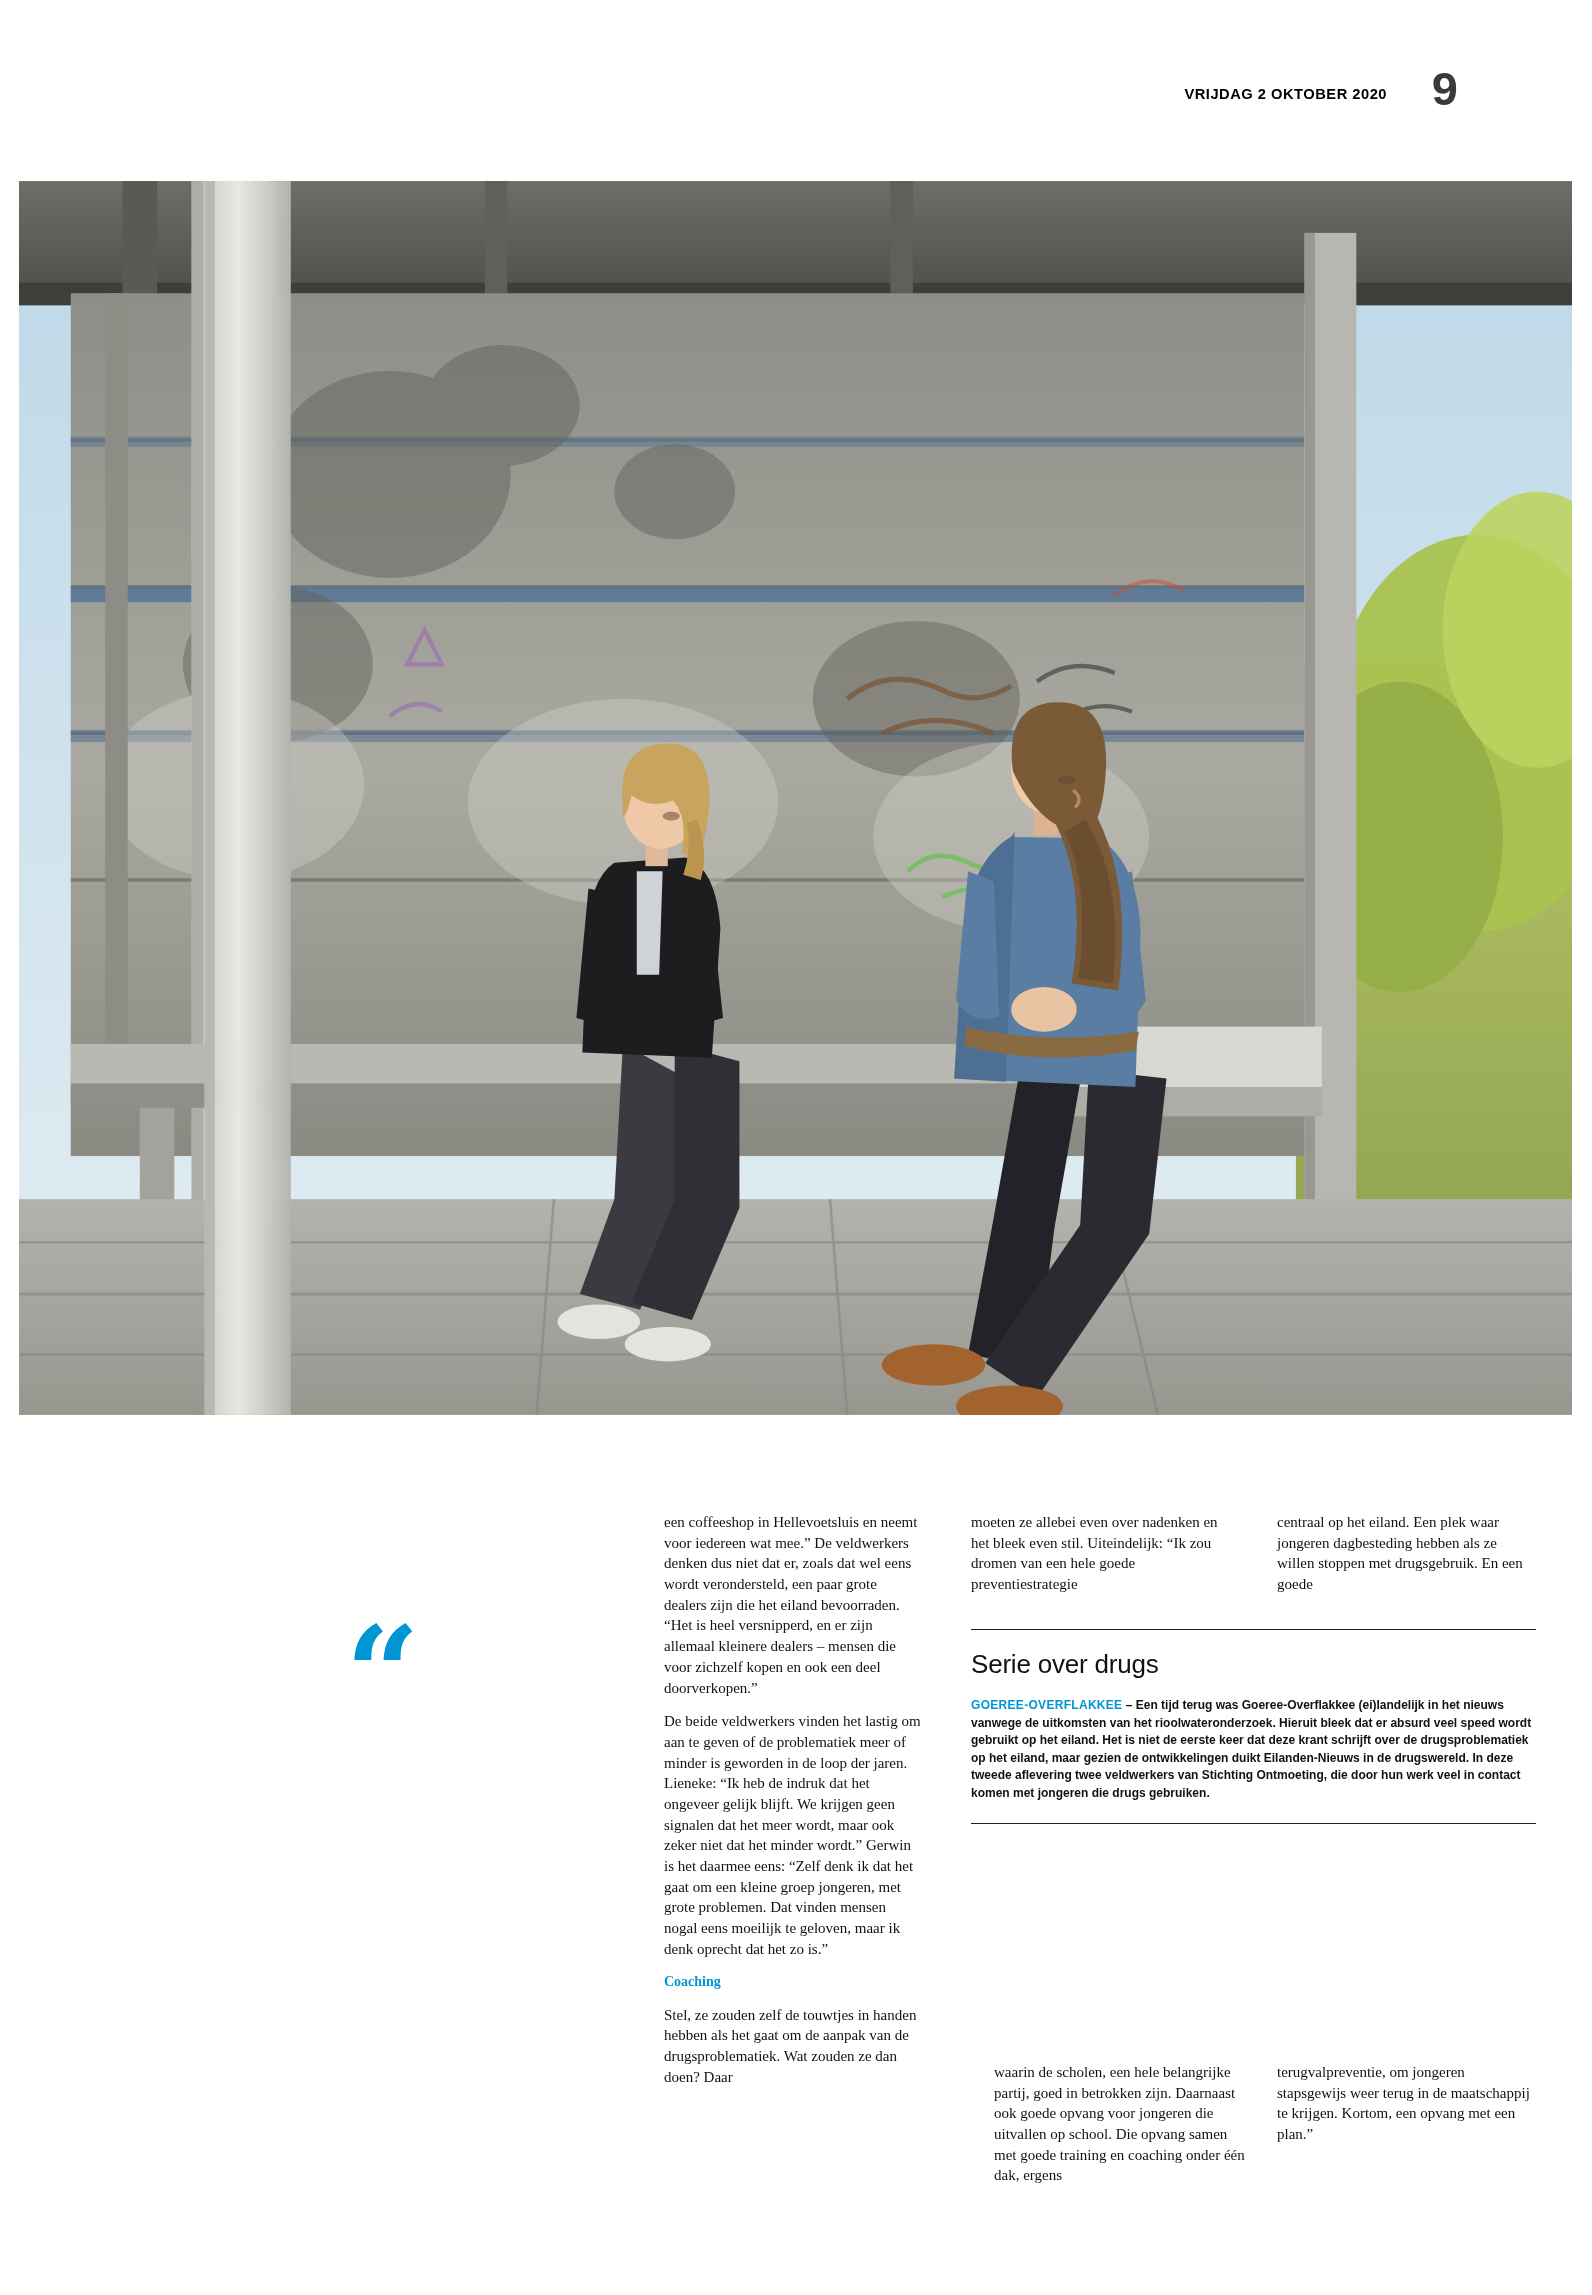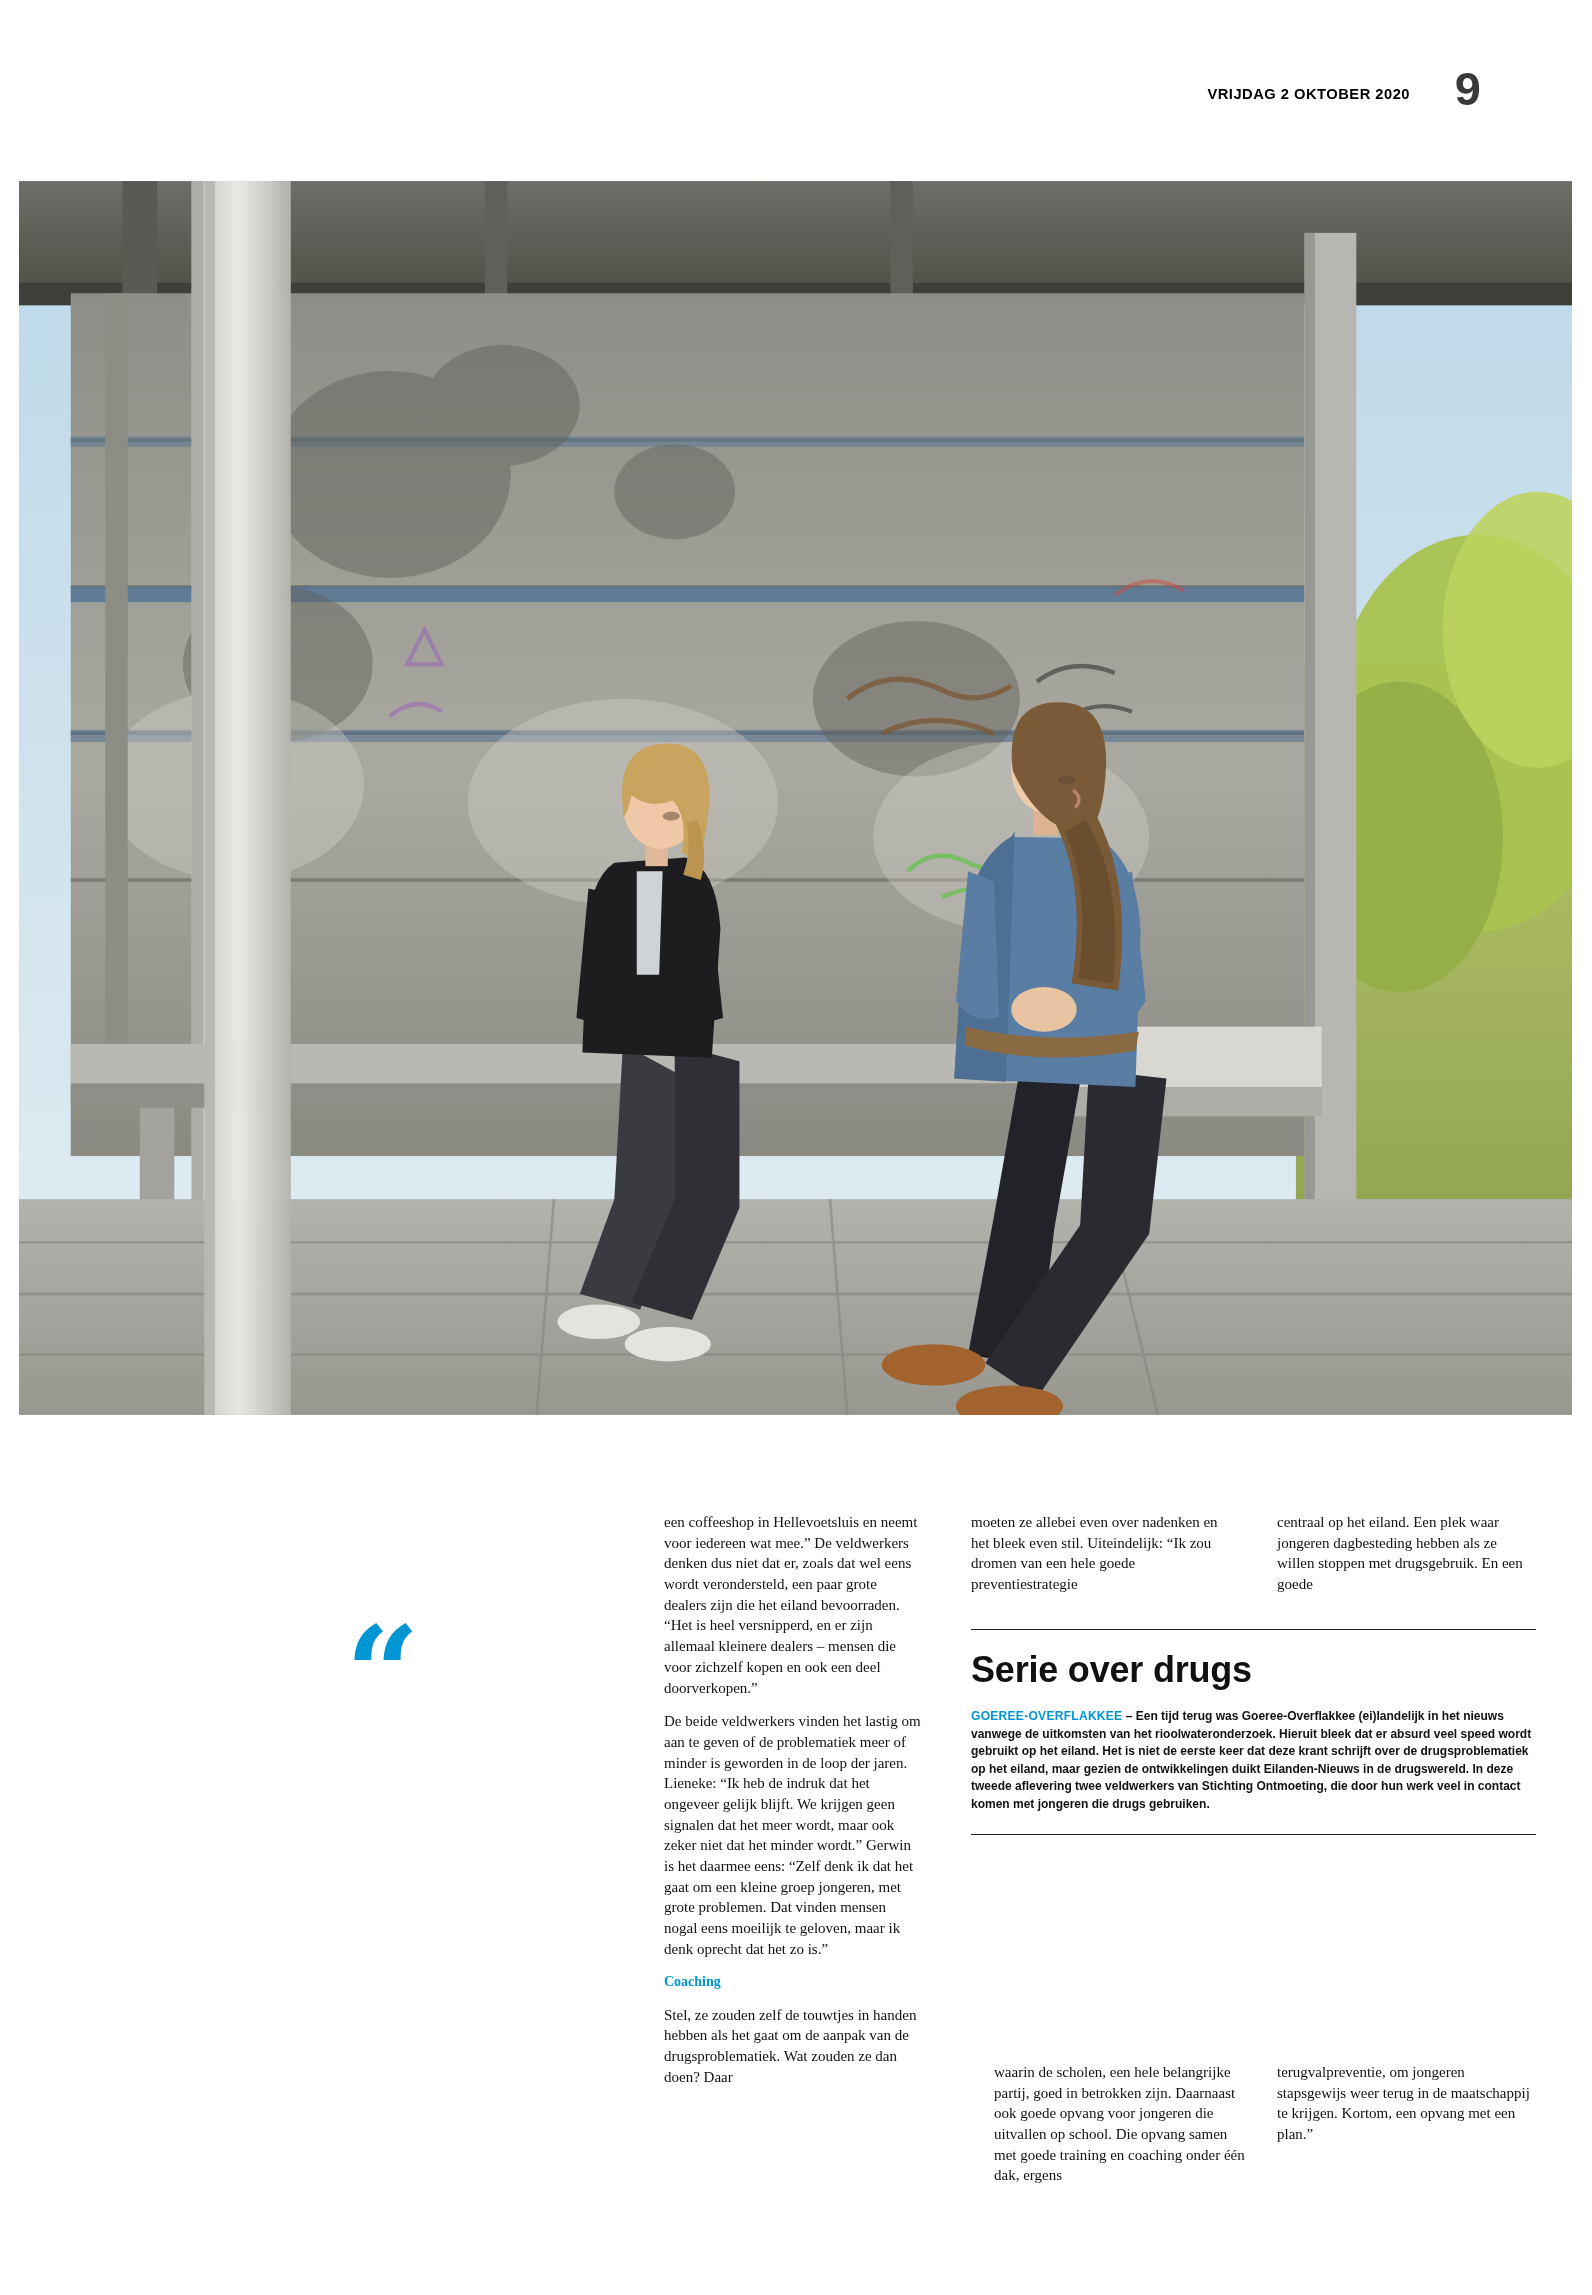--- a/index.html
+++ b/index.html
@@ -16,21 +16,20 @@
     overflow: hidden;
   }
 
   
   .masthead {
     position: absolute;
     top: 67px;
     left: 0;
     width: 1512px;
     height: 52px;
-    padding-left: 23px;
   }
   .masthead-date {
     position: absolute;
     right: 125px;
     top: 19px;
     font-family: "Liberation Sans", sans-serif;
     font-weight: bold;
     font-size: 14.7px;
     letter-spacing: 0.5px;
     color: #000;
@@ -124,22 +123,22 @@
     top: 1629px;
     width: 565px;
   }
   .serie-rule {
     border-top: 1.3px solid #222;
     width: 100%;
     margin-bottom: 19px;
   }
   .serie-title {
     font-family: "Liberation Sans", sans-serif;
-    font-weight: bold;
-    font-size: 36px;
+    font-weight: normal;
+    font-size: 26px;
     color: #111;
     margin: 0 0 17.3px 0;
     letter-spacing: -0.2px;
   }
   .serie-body {
     font-family: "Liberation Sans", sans-serif;
     font-weight: bold;
     font-size: 12px;
     line-height: 1.46;
     color: #111;

